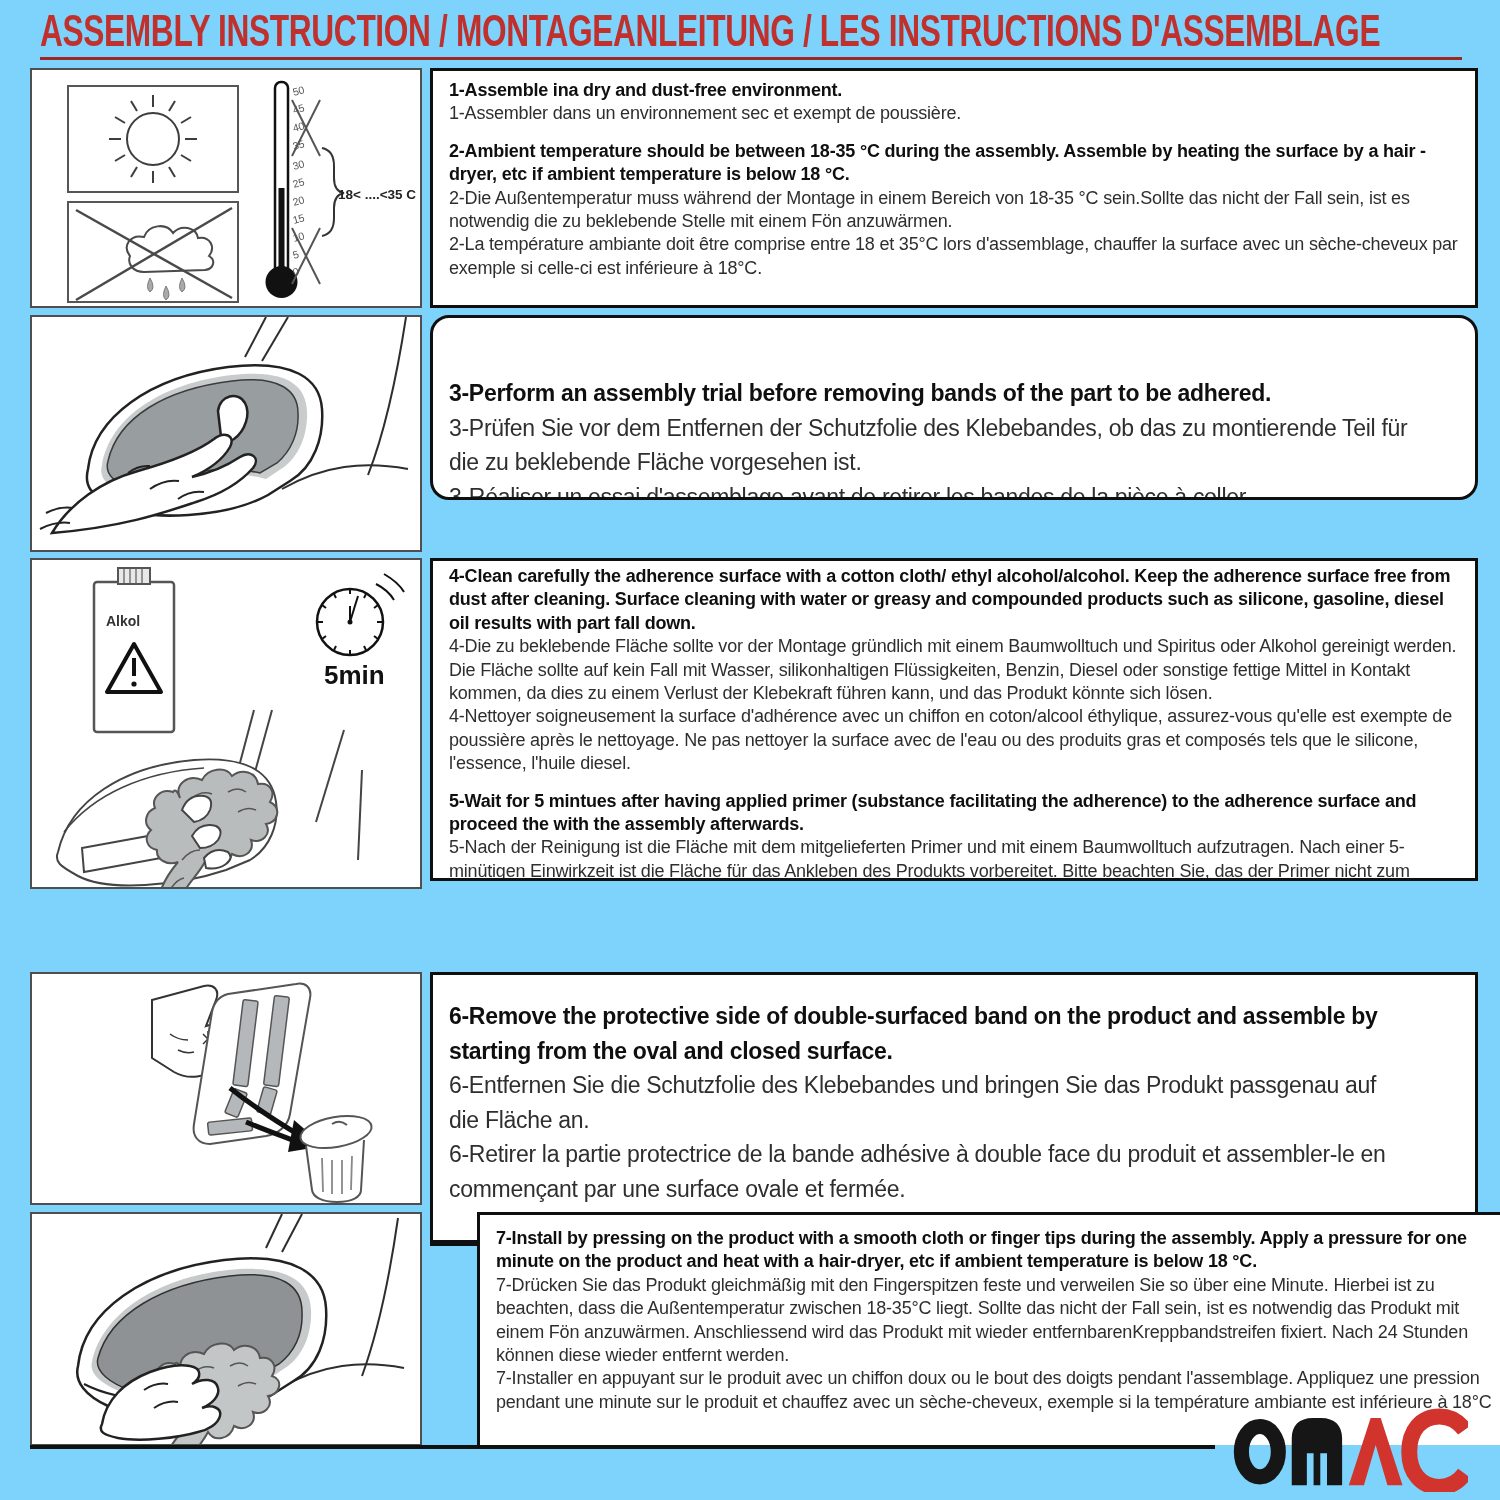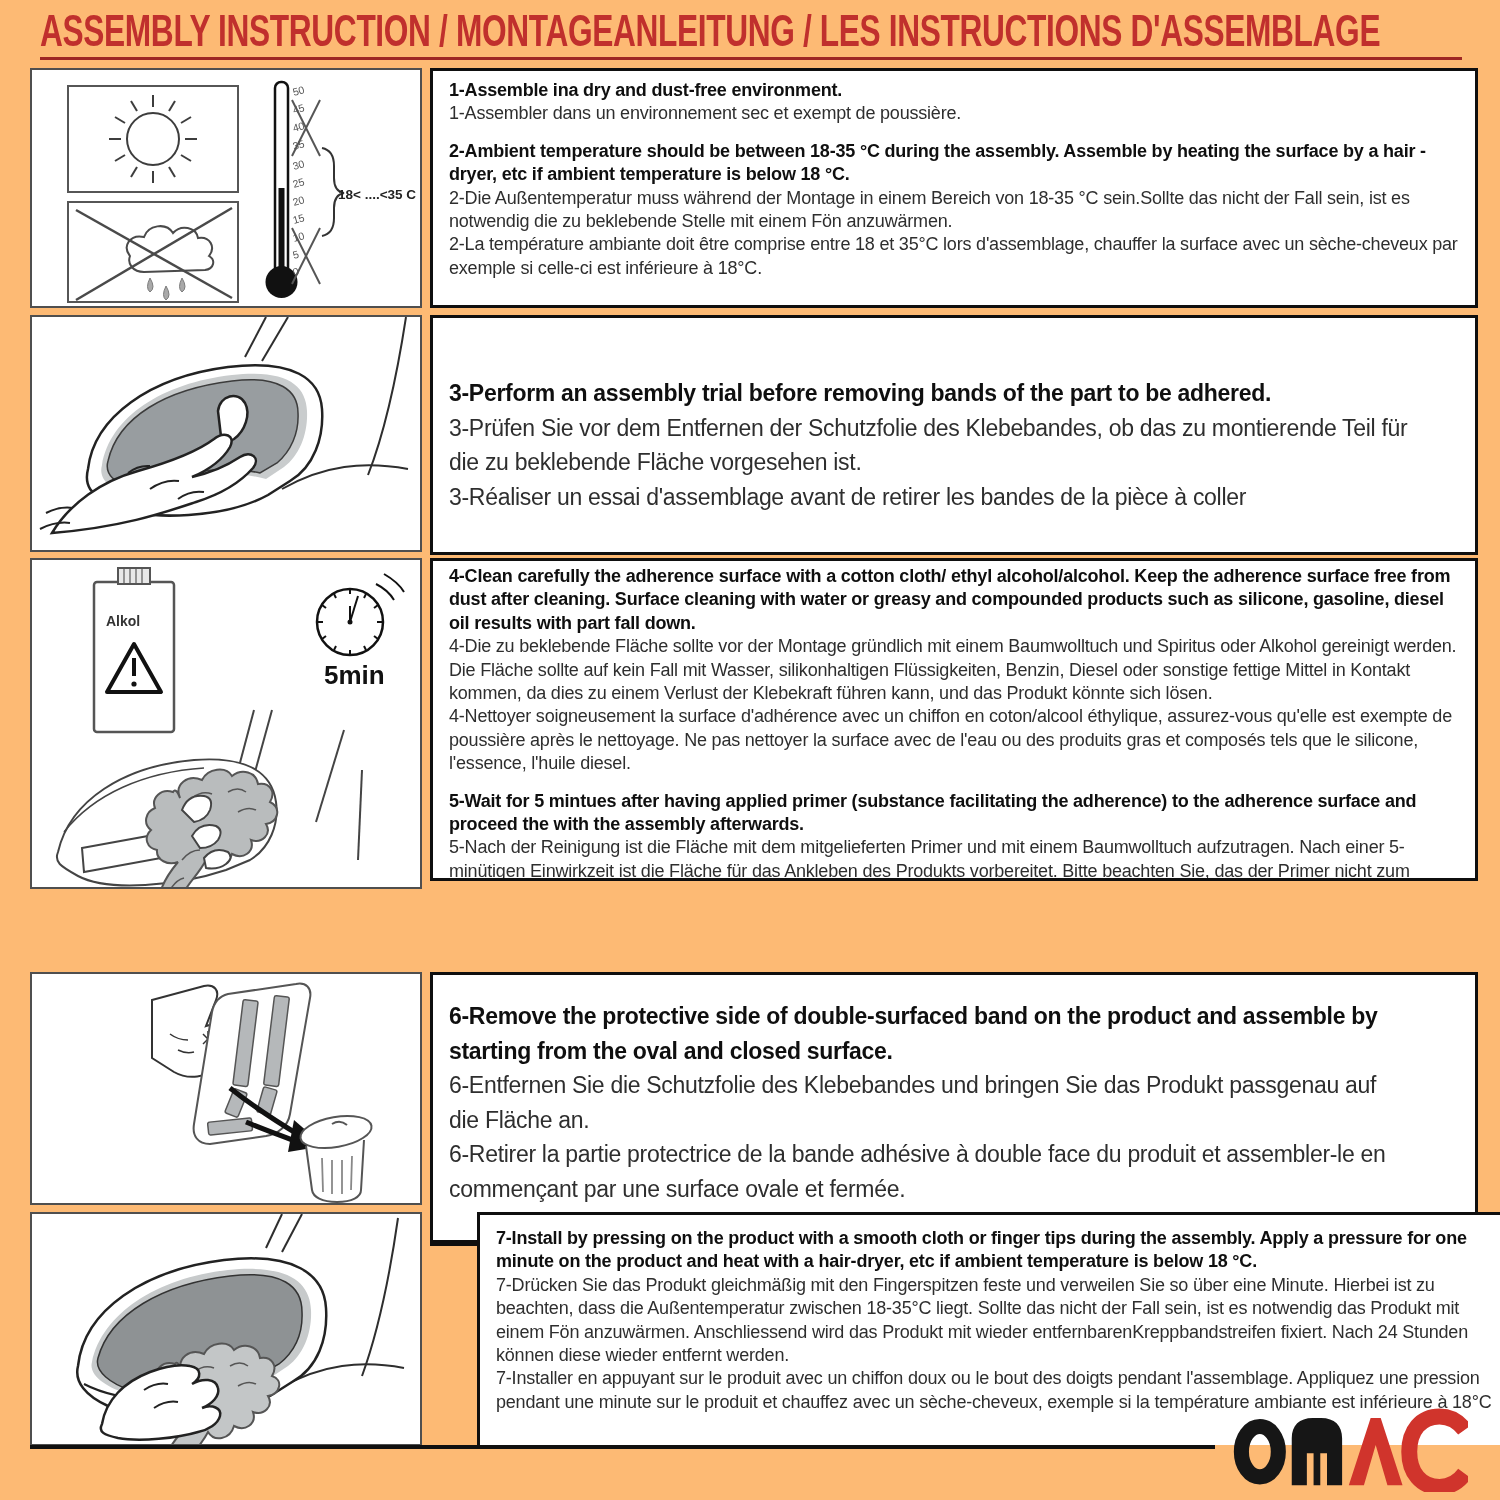--- a/index.html
+++ b/index.html
@@ -1,16 +1,16 @@
 <!DOCTYPE html>
 <html><head>
 <meta charset="utf-8">
 <style>
   html,body{margin:0;padding:0;background:#ffffff;}
-  .page{position:relative;width:1500px;height:1500px;background:#fdba74;overflow:hidden;
+  .page{position:relative;width:1500px;height:1500px;background:#7dd3fc;overflow:hidden;
         font-family:"Liberation Sans",sans-serif;color:#222;}
   .title{position:absolute;left:40px;top:6px;margin:0;font-size:44px;font-weight:800;
          color:#c0302d;letter-spacing:-0.5px;white-space:nowrap;
          transform:scaleX(0.72);transform-origin:left center;}
   .title-rule{position:absolute;left:40px;top:57px;width:1422px;height:3px;background:#9e2723;}
   .illus{position:absolute;left:30px;width:392px;border:2px solid #4f4f4f;background:#fff;
          box-sizing:border-box;overflow:hidden;}
   .panel{position:absolute;left:430px;width:1048px;border:3px solid #0f0f0f;background:#fff;
          box-sizing:border-box;padding:10px 16px;overflow:hidden;}
   .t{margin:0;font-size:18px;line-height:1.3;letter-spacing:-0.2px;color:#2e2e2e;}
@@ -117,21 +117,21 @@
         <g stroke="#222" stroke-width="2" fill="none">
           <path d="M118 172 q14 -10 29 -8"></path>
             <path d="M146 182 q12 -9 26 -7"></path>
           <path d="M96 156 q10 -8 22 -7"></path>
             <path d="M14 196 q14 -7 27 -5"></path>
             <path d="M8 212 q16 -8 30 -6"></path>
         </g>
       </g>
     </svg>
   </div>
-  <div class="panel pad-lg" style="top:315px;height:240px;">
+  <div class="panel pad-lg" style="top:315px;height:185px;border-radius:19px;">
     <p class="t b big">3-Perform an assembly trial before removing bands of the part to be adhered.</p>
     <p class="t big">3-Prüfen Sie vor dem Entfernen der Schutzfolie des Klebebandes, ob das zu montierende Teil für die zu beklebende Fläche vorgesehen ist.</p>
     <p class="t big">3-Réaliser un essai d'assemblage avant de retirer les bandes de la pièce à coller</p>
   </div>
 
   <div class="illus" style="top:558px;height:331px;">
     <svg width="388" height="403" viewBox="0 0 388 403">
       <g>
         <rect x="62" y="22" width="80" height="150" rx="3" fill="#fff" stroke="#555" stroke-width="2.5"></rect>
         <rect x="86" y="8" width="32" height="16" fill="#e8e8e8" stroke="#555" stroke-width="2"></rect>

